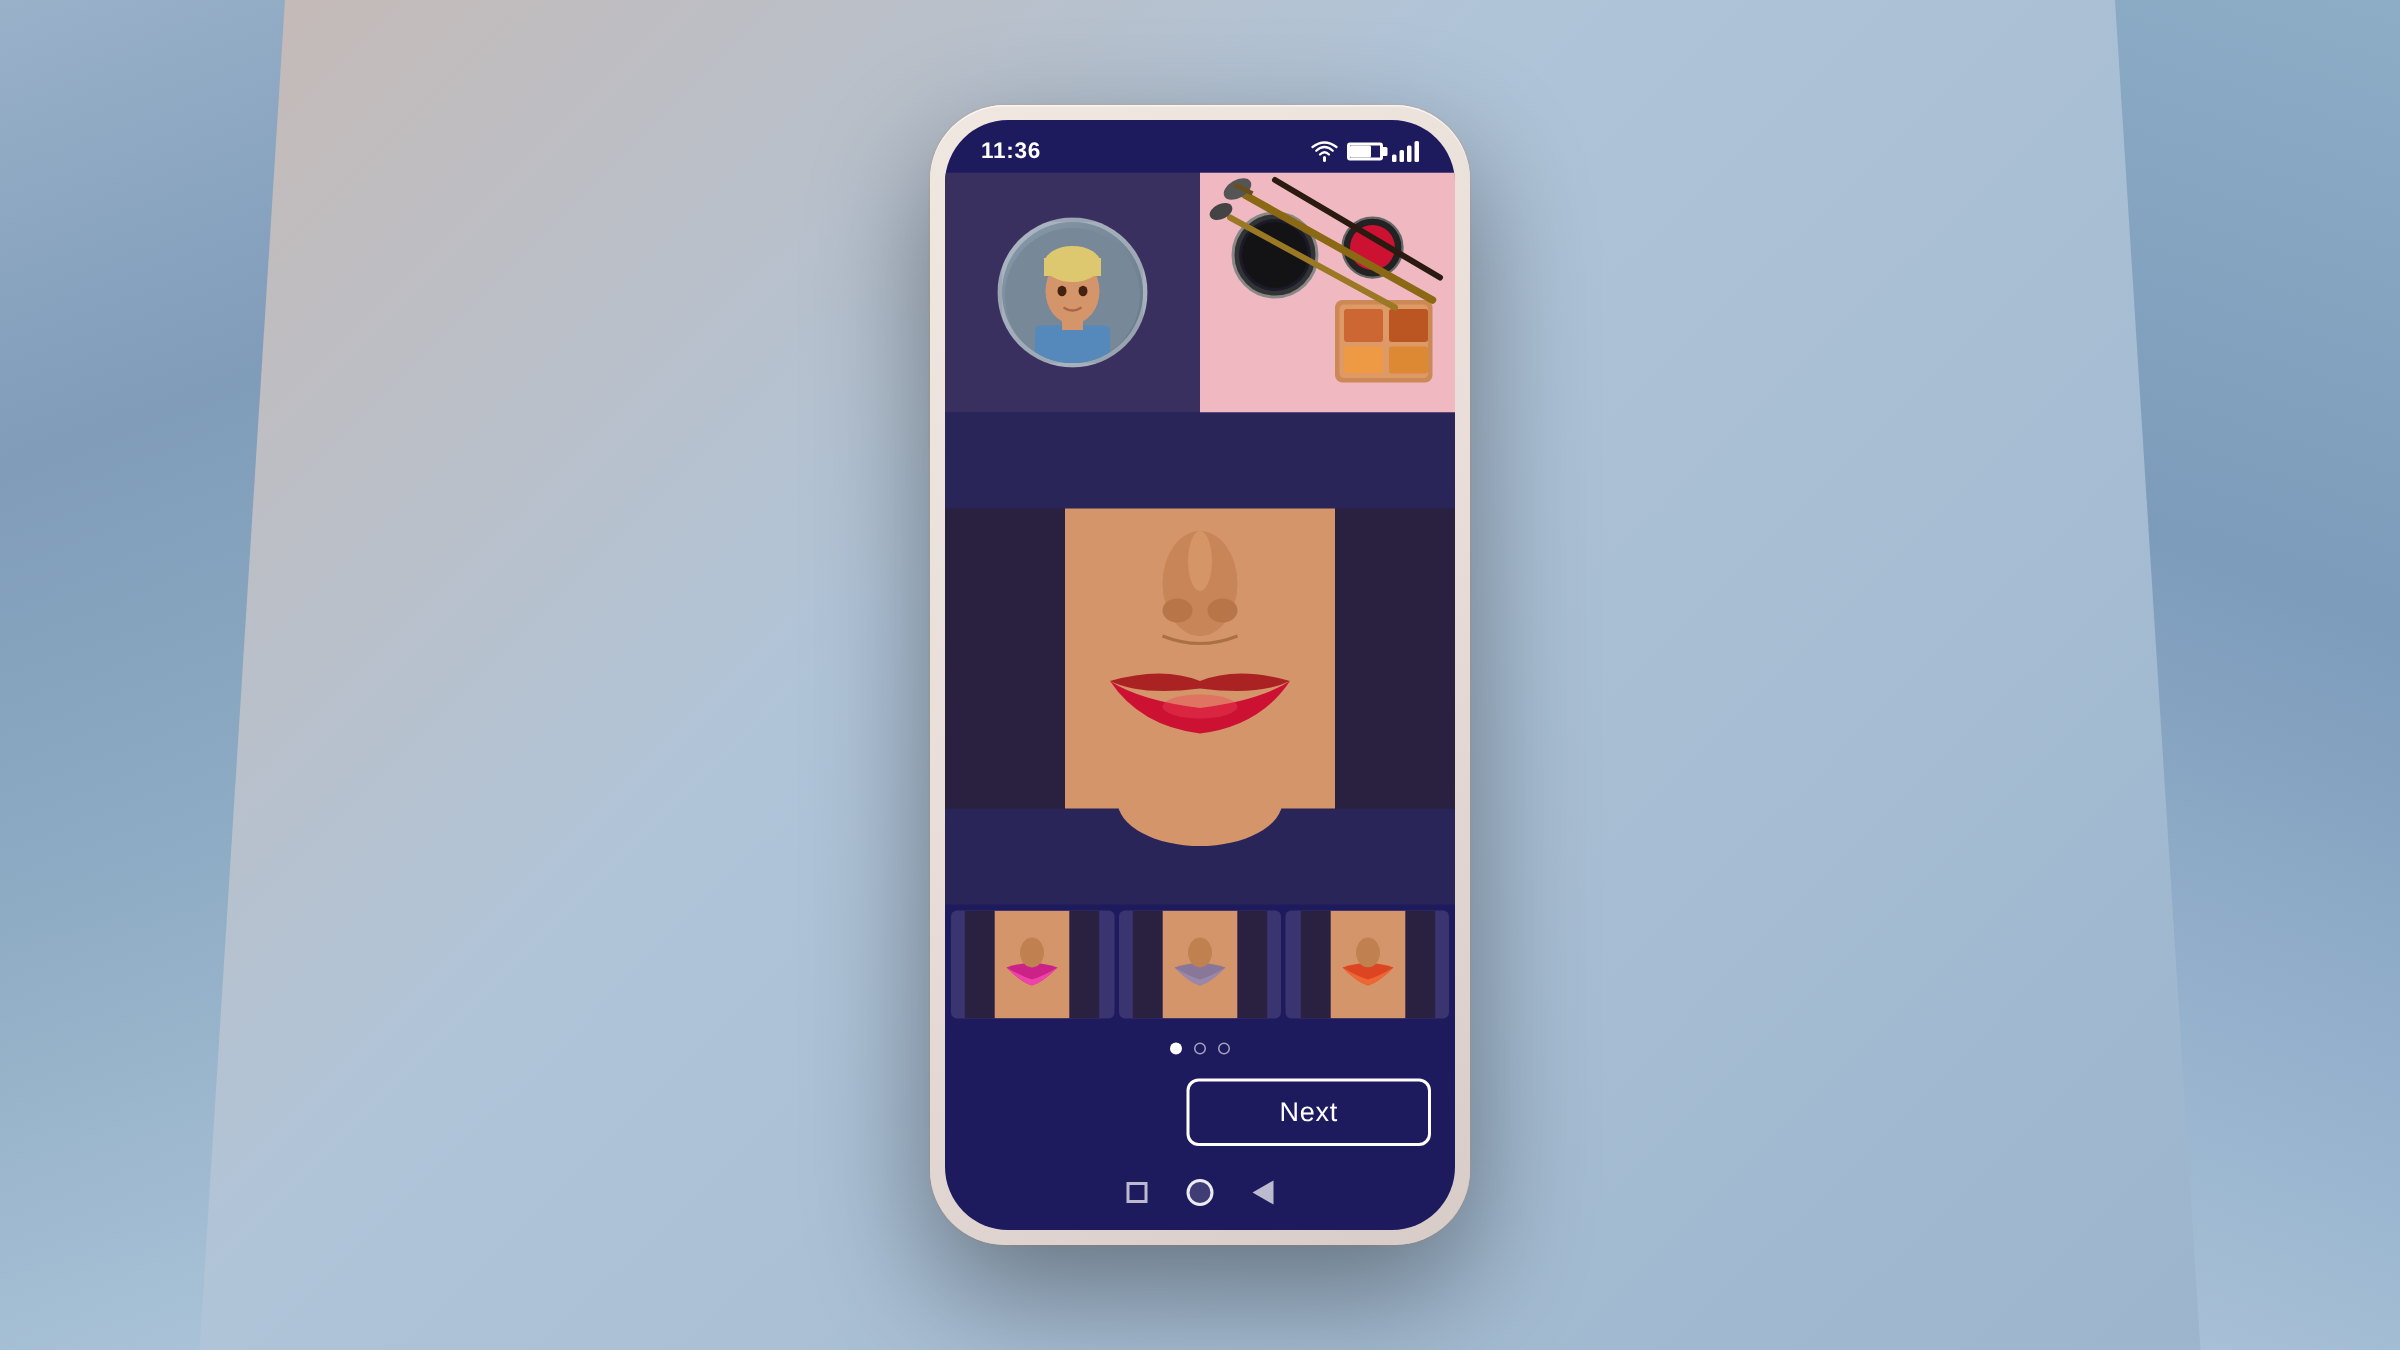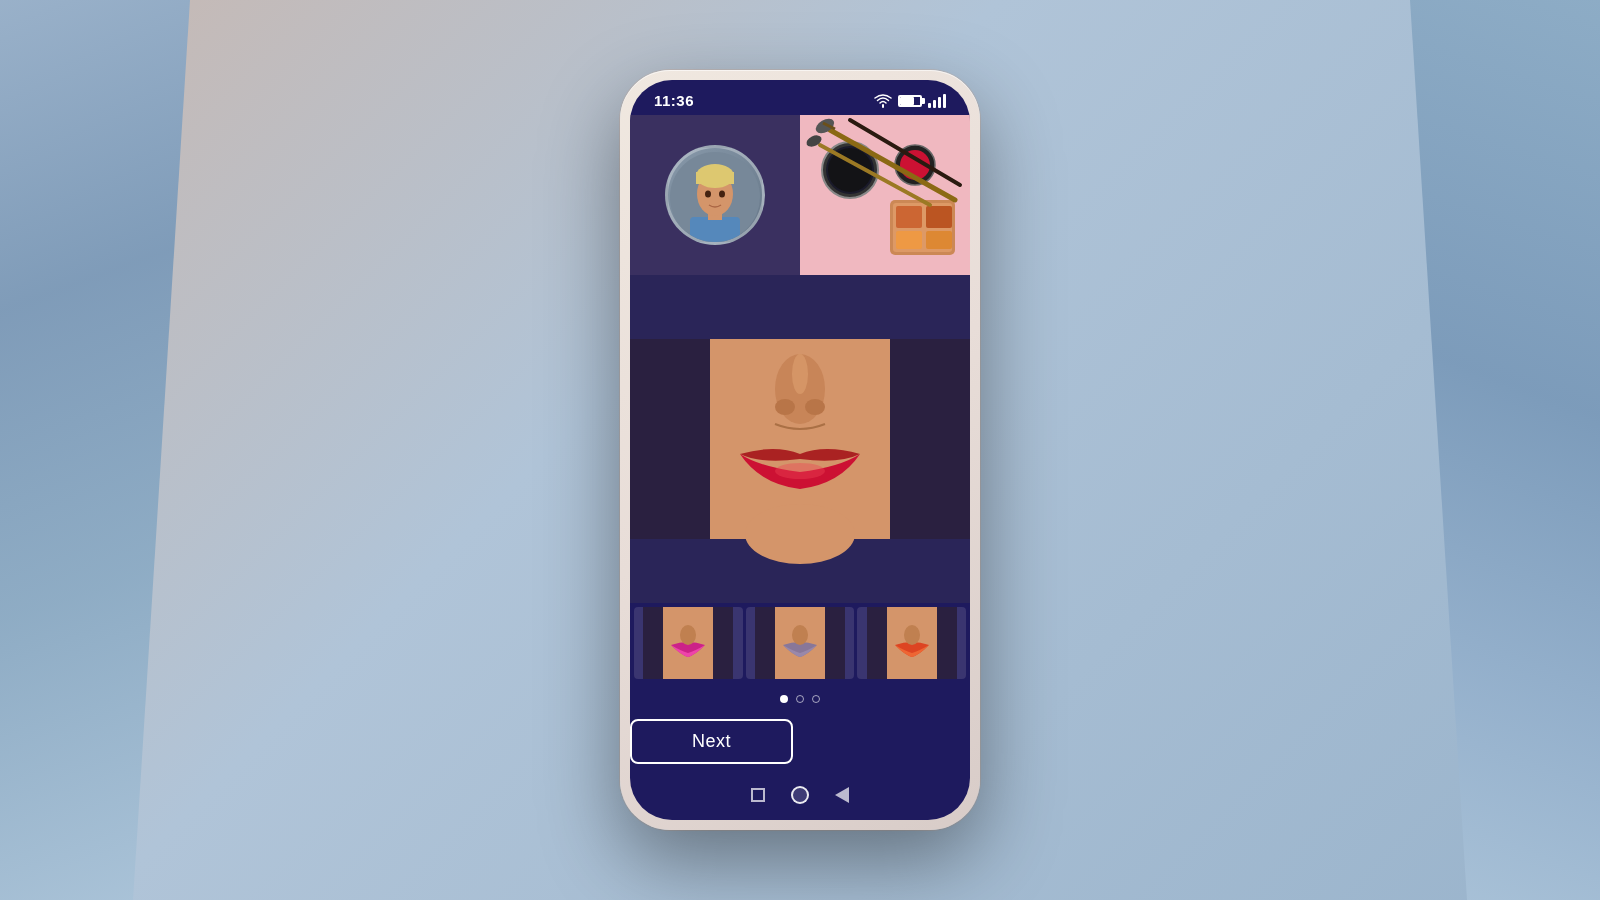--- a/index.html
+++ b/index.html
@@ -223,22 +223,22 @@
     }
 
     .dot.outline {
       background: transparent;
       border: 1.5px solid rgba(255,255,255,0.6);
     }
 
     
     .next-btn-container {
       display: flex;
-      justify-content: flex-start;
-      padding: 8px 0 12px;
+      justify-content: flex-end;
+      padding: 8px 16px 12px;
       flex-shrink: 0;
     }
 
     .next-btn {
       background: transparent;
       border: 2px solid white;
       border-radius: 8px;
       color: white;
       font-size: 18px;
       font-weight: 500;

